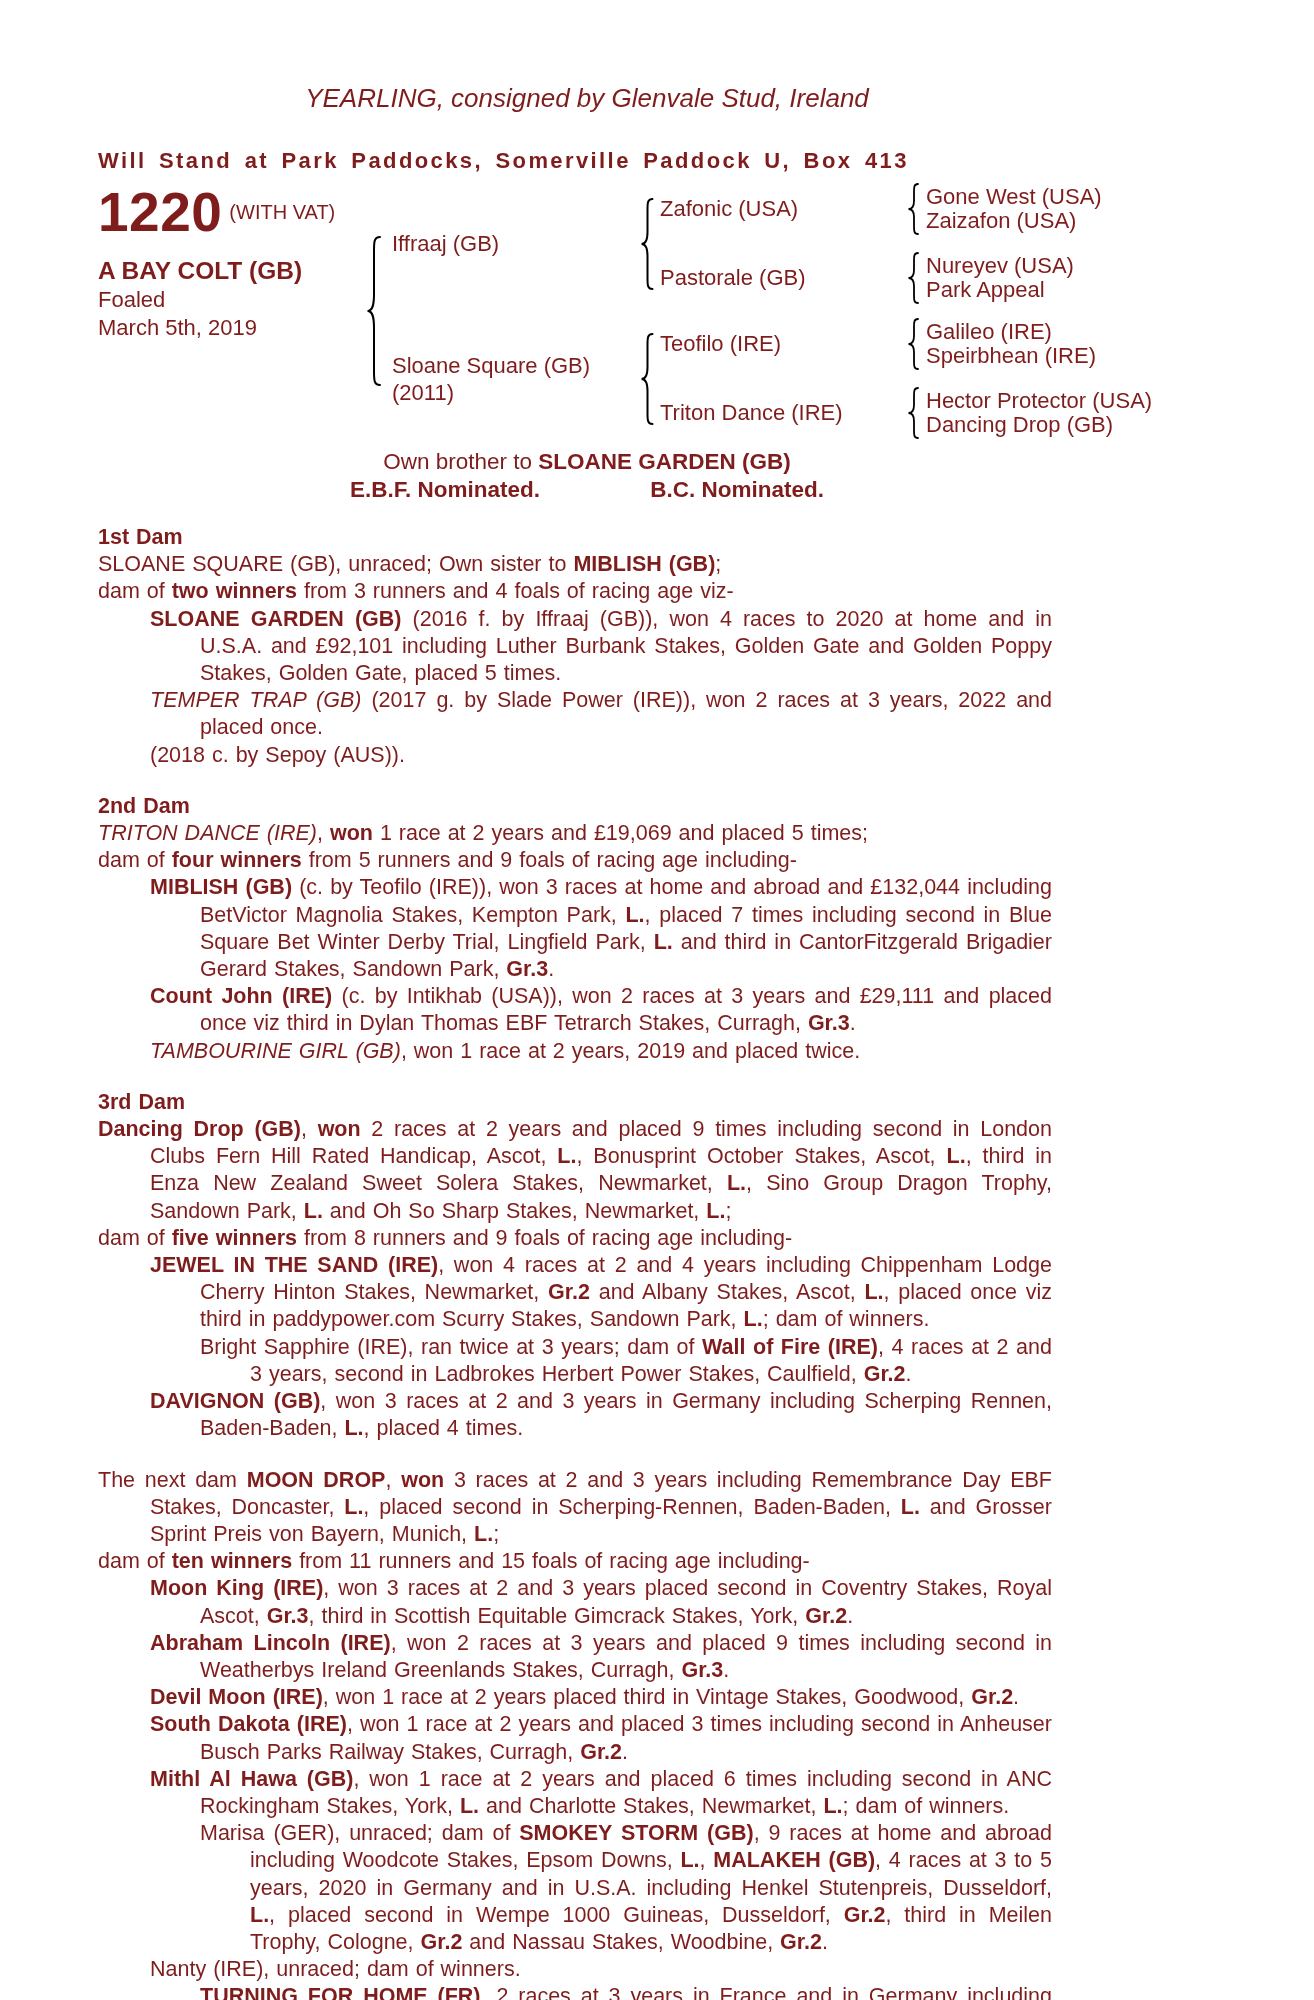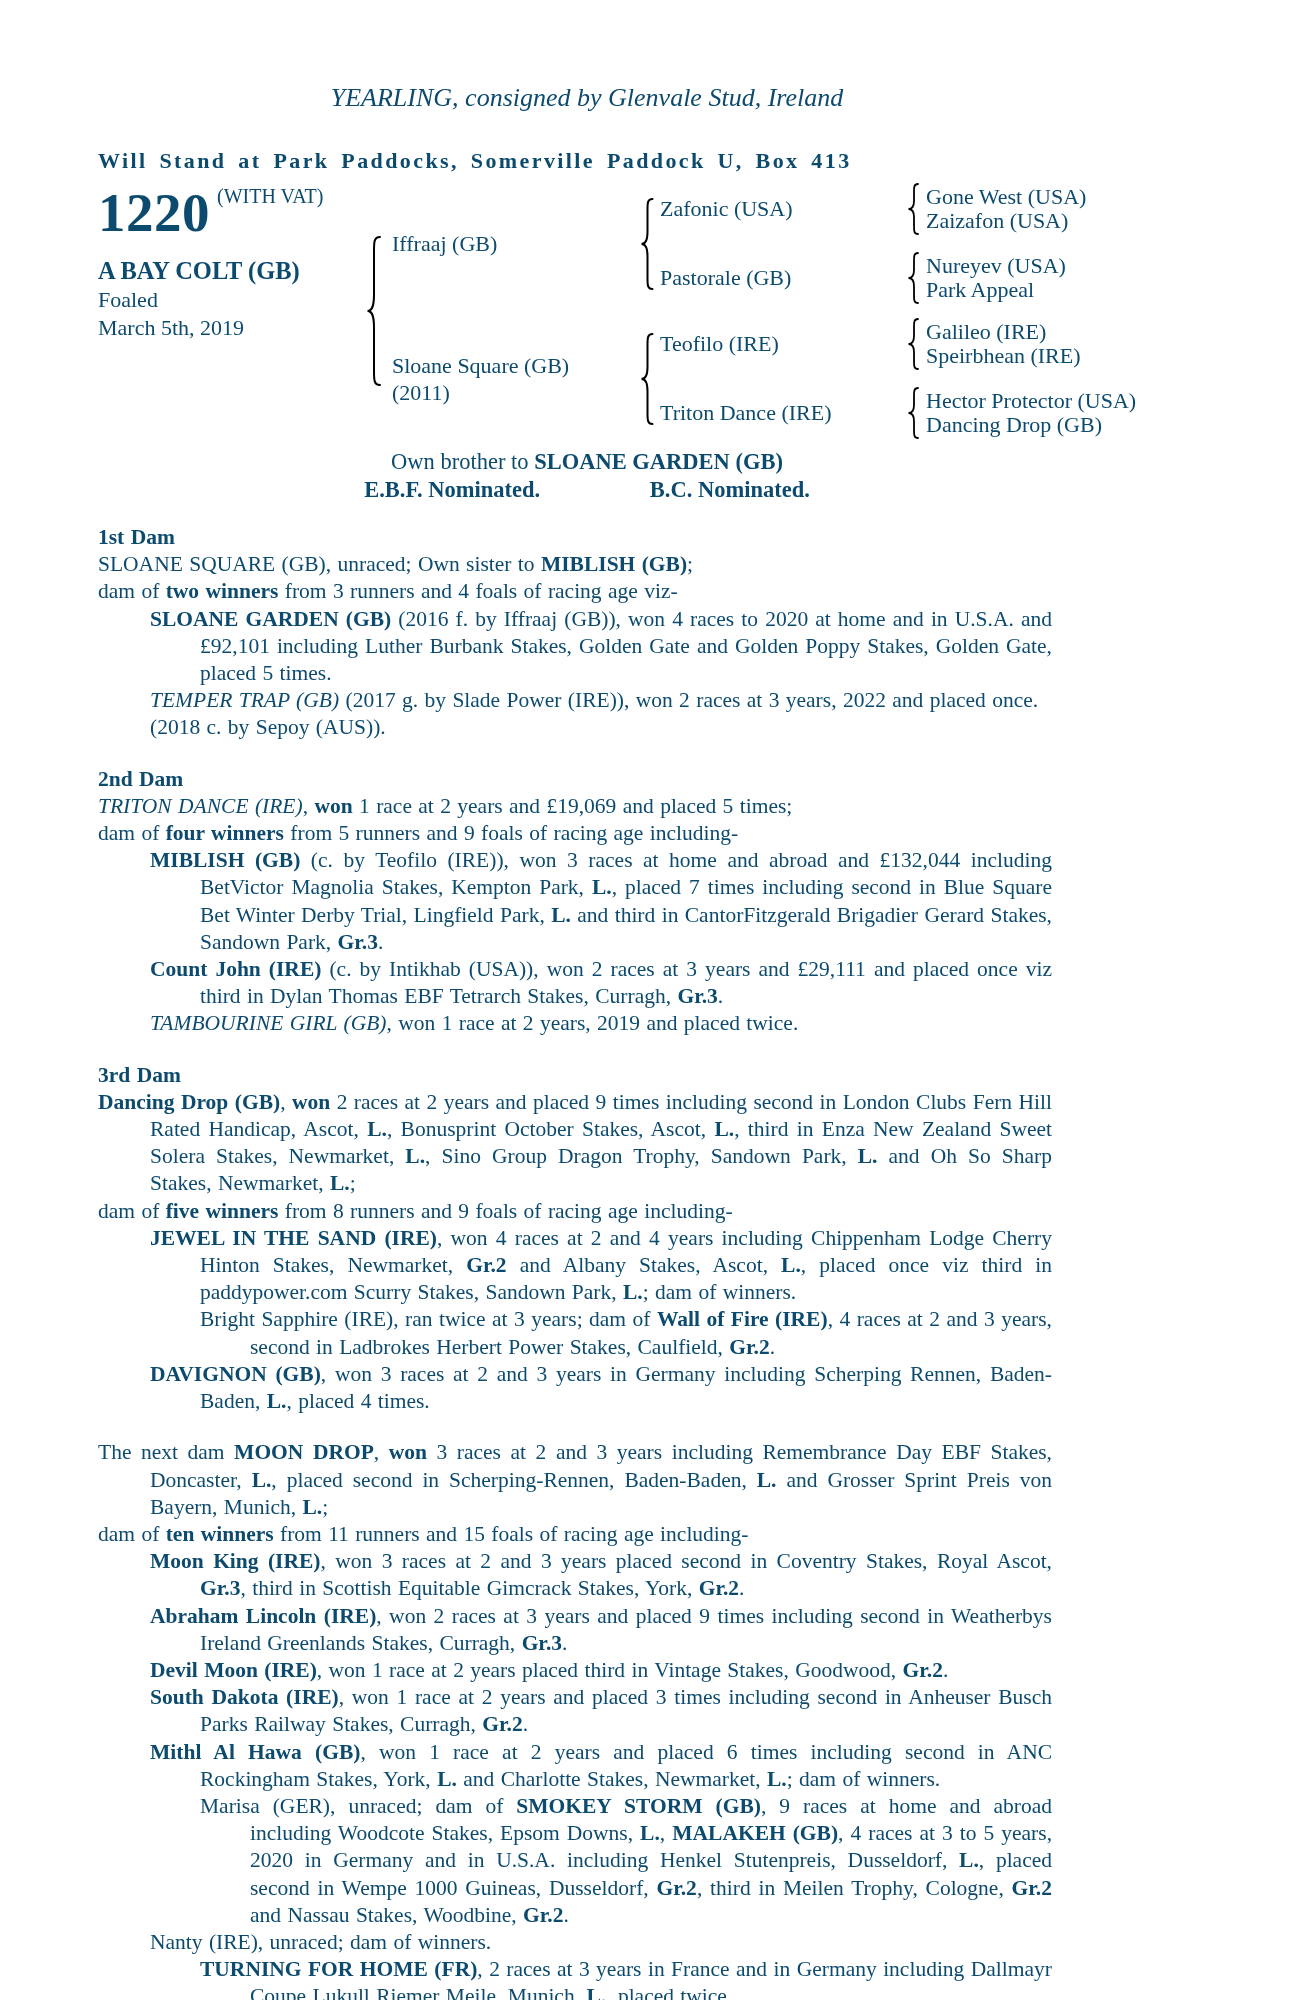--- a/index.html
+++ b/index.html
@@ -1,22 +1,22 @@
 <!DOCTYPE html>
 <html><head>
 <meta charset="utf-8">
 <style>
   html,body{margin:0;padding:0;}
   body{background:#fff;}
   .page{
     position:relative;
     width:1174px;height:2000px;
-    background:#ffffff;color:#0c4a6e;
+    background:#ffffff;color:#7f1d1d;
     overflow:hidden;
-    font-family:Liberation Serif, serif;
+    font-family:Liberation Sans, sans-serif;
   }
   .b{font-weight:bold;}
   .i{font-style:italic;}
 
   
   .consign-title{
     margin-top:83px;
     text-align:center;
     font-style:italic;
     font-size:26px;
@@ -30,21 +30,21 @@
     word-spacing:4px;
     line-height:28px;
   }
 
   
   .ped-row{
     display:flex;
     margin:8px 0 0 98px;
   }
   .lot-block{width:268px;flex:none;padding-top:2px;}
-  .lot-line{display:flex;align-items:flex-start;}
+  .lot-line{display:flex;align-items:center;}
   .lot-number{font-weight:bold;font-size:55px;line-height:1;letter-spacing:0.5px;}
   .vat-note{font-size:20px;margin-left:7px;}
   .colt-desc{margin-top:16px;font-weight:bold;font-size:24.5px;line-height:30px;}
   .foaled{font-size:22px;line-height:28px;}
 
   .tree-wrap{display:flex;align-items:center;}
   .g1kids{display:flex;flex-direction:column;row-gap:14px;}
   .gnode{display:flex;align-items:center;}
   .g2label{width:248px;flex:none;font-size:22px;line-height:27px;}
   .g2kids{display:flex;flex-direction:column;row-gap:17px;}

